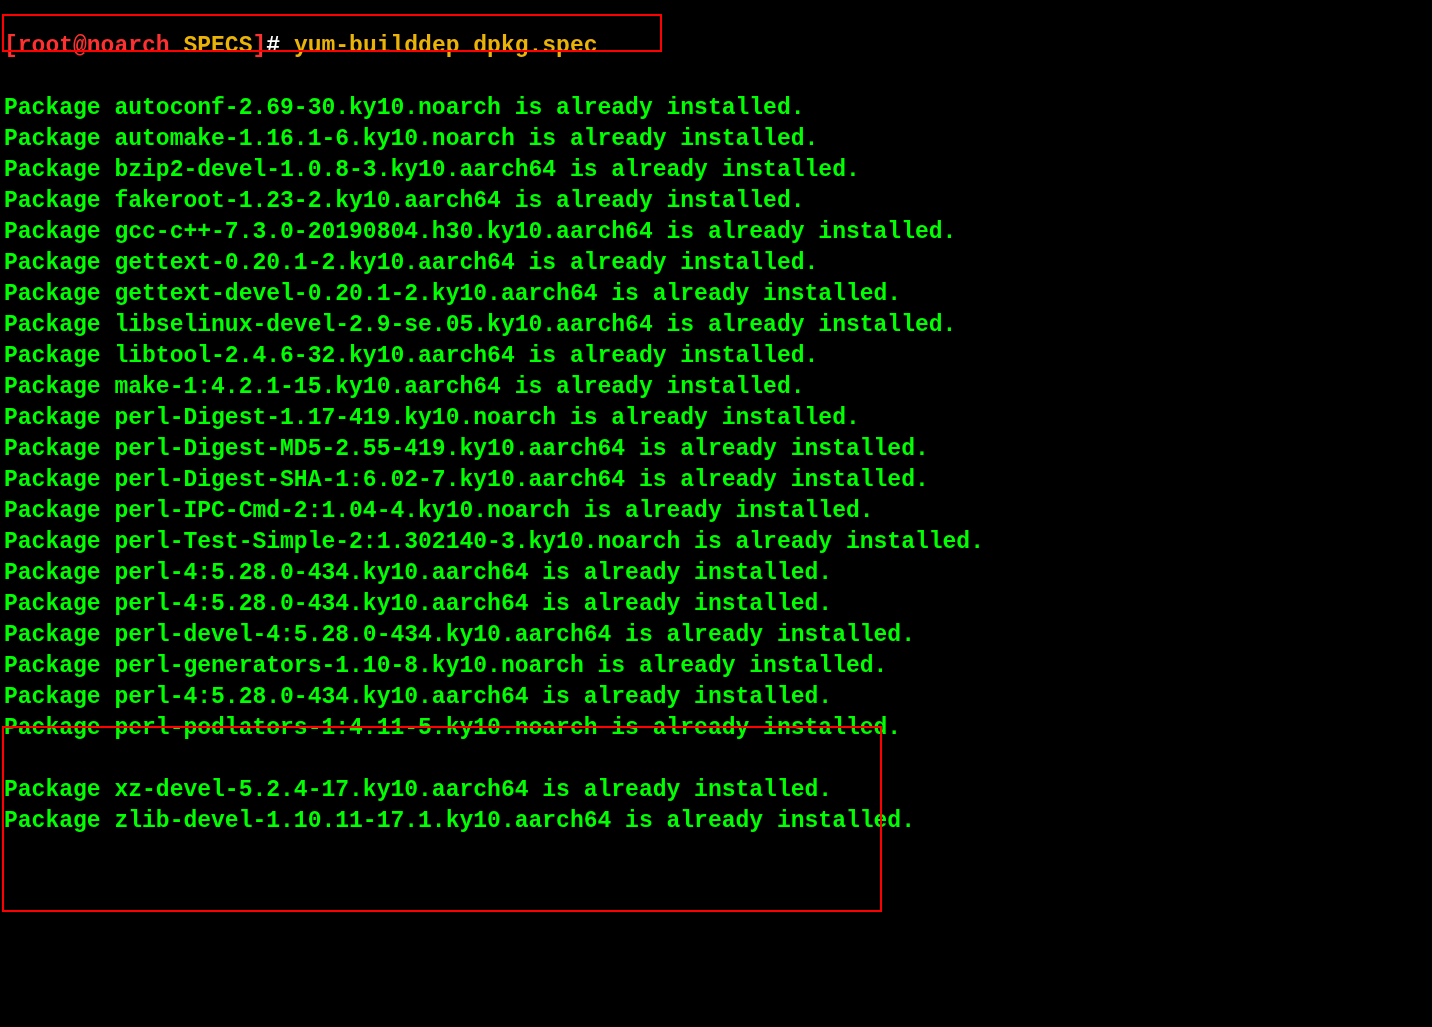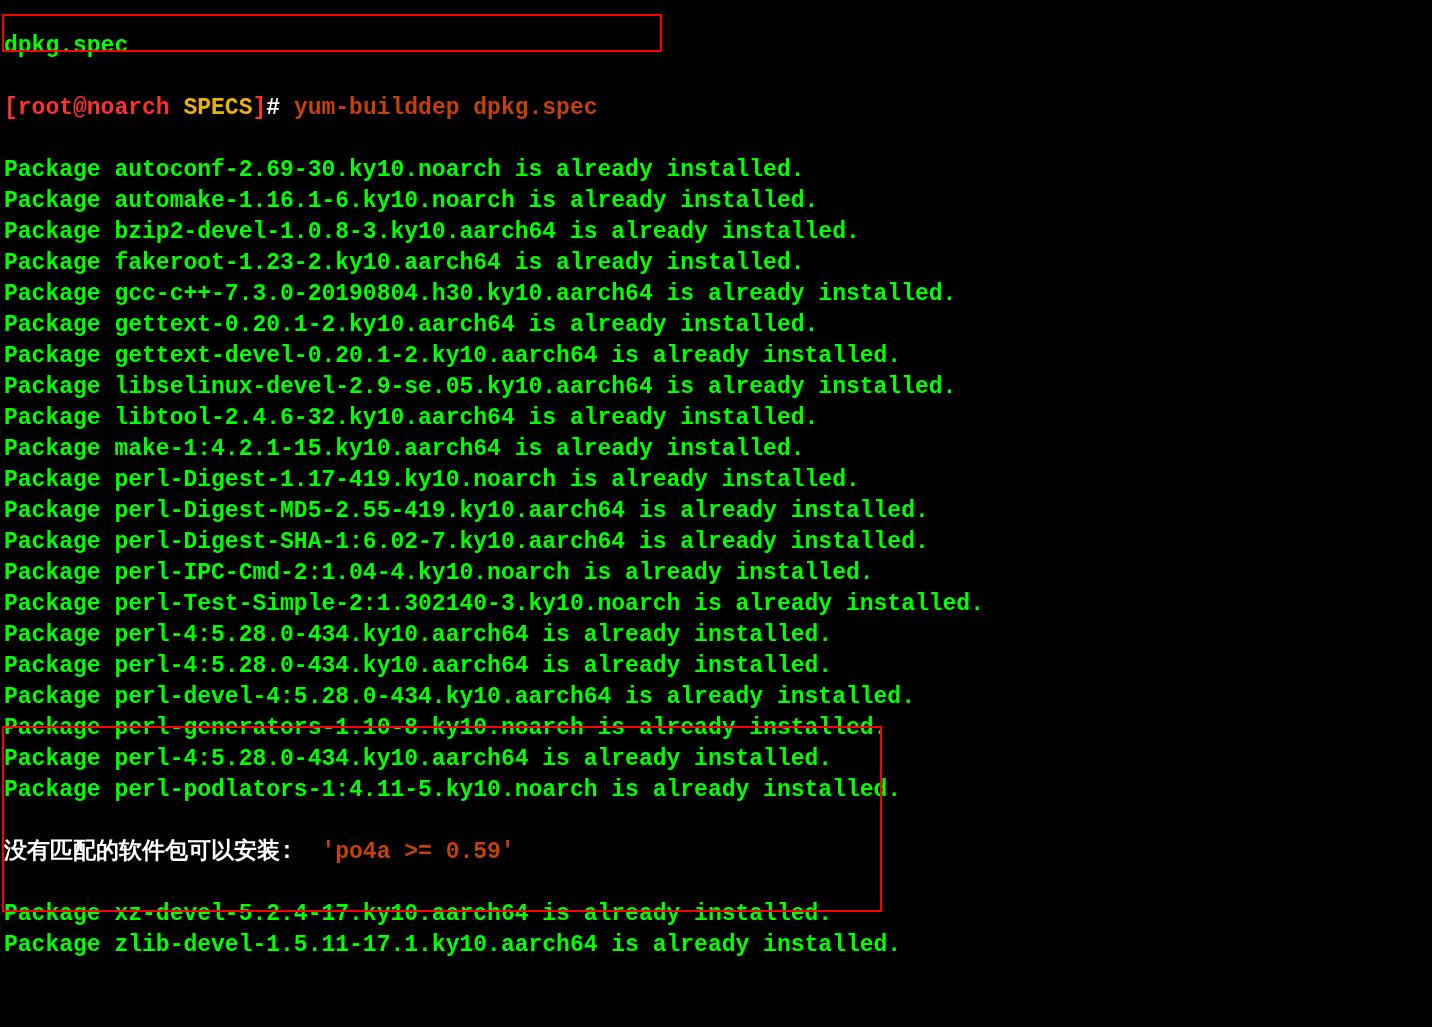--- a/index.html
+++ b/index.html
@@ -16,39 +16,37 @@
     line-height: 31px;
     color: #00ff00;
     padding: 0 4px;
     white-space: pre;
     letter-spacing: 0px;
     font-weight: bold;
   }
   .line { display: block; }
   .prompt-user { color: #ff3030; }
   .prompt-path { color: #eab308; }
-  .command { color: #c2410c; }
+  .command { color: #eab308; }
   .white { color: #ffffff; }
   .box-red {
     position: absolute;
     border: 2px solid #ff0000;
     pointer-events: none;
     box-sizing: border-box;
   }
   #box1 { left: 2px; top: 14px; width: 660px; height: 38px; }
   #box2 { left: 2px; top: 726px; width: 880px; height: 186px; }
 </style>
 </head>
 <body>
 
 <div class="terminal">
-<span class="line">dpkg.spec</span>
 <span class="line"><span class="prompt-user">[root@noarch </span><span class="prompt-path">SPECS</span><span class="prompt-user">]</span><span class="white"># </span><span class="command">yum-builddep dpkg.spec</span></span>
 <span id="pkg-lines"><span class="line">Package autoconf-2.69-30.ky10.noarch is already installed.</span><span class="line">Package automake-1.16.1-6.ky10.noarch is already installed.</span><span class="line">Package bzip2-devel-1.0.8-3.ky10.aarch64 is already installed.</span><span class="line">Package fakeroot-1.23-2.ky10.aarch64 is already installed.</span><span class="line">Package gcc-c++-7.3.0-20190804.h30.ky10.aarch64 is already installed.</span><span class="line">Package gettext-0.20.1-2.ky10.aarch64 is already installed.</span><span class="line">Package gettext-devel-0.20.1-2.ky10.aarch64 is already installed.</span><span class="line">Package libselinux-devel-2.9-se.05.ky10.aarch64 is already installed.</span><span class="line">Package libtool-2.4.6-32.ky10.aarch64 is already installed.</span><span class="line">Package make-1:4.2.1-15.ky10.aarch64 is already installed.</span><span class="line">Package perl-Digest-1.17-419.ky10.noarch is already installed.</span><span class="line">Package perl-Digest-MD5-2.55-419.ky10.aarch64 is already installed.</span><span class="line">Package perl-Digest-SHA-1:6.02-7.ky10.aarch64 is already installed.</span><span class="line">Package perl-IPC-Cmd-2:1.04-4.ky10.noarch is already installed.</span><span class="line">Package perl-Test-Simple-2:1.302140-3.ky10.noarch is already installed.</span><span class="line">Package perl-4:5.28.0-434.ky10.aarch64 is already installed.</span><span class="line">Package perl-4:5.28.0-434.ky10.aarch64 is already installed.</span><span class="line">Package perl-devel-4:5.28.0-434.ky10.aarch64 is already installed.</span><span class="line">Package perl-generators-1.10-8.ky10.noarch is already installed.</span><span class="line">Package perl-4:5.28.0-434.ky10.aarch64 is already installed.</span><span class="line">Package perl-podlators-1:4.11-5.ky10.noarch is already installed.</span></span>
-<span class="line"><span class="white">没有匹配的软件包可以安装:  </span><span class="command">'po4a &gt;= 0.59'</span></span>
-<span id="pkg-lines2"><span class="line">Package xz-devel-5.2.4-17.ky10.aarch64 is already installed.</span><span class="line">Package zlib-devel-1.5.11-17.1.ky10.aarch64 is already installed.</span></span>
+<span id="pkg-lines2"><span class="line">Package xz-devel-5.2.4-17.ky10.aarch64 is already installed.</span><span class="line">Package zlib-devel-1.10.11-17.1.ky10.aarch64 is already installed.</span></span>
 
 
 
 </div>
 
 <div id="box1" class="box-red"></div>
 <div id="box2" class="box-red"></div>
 
 </body></html>

